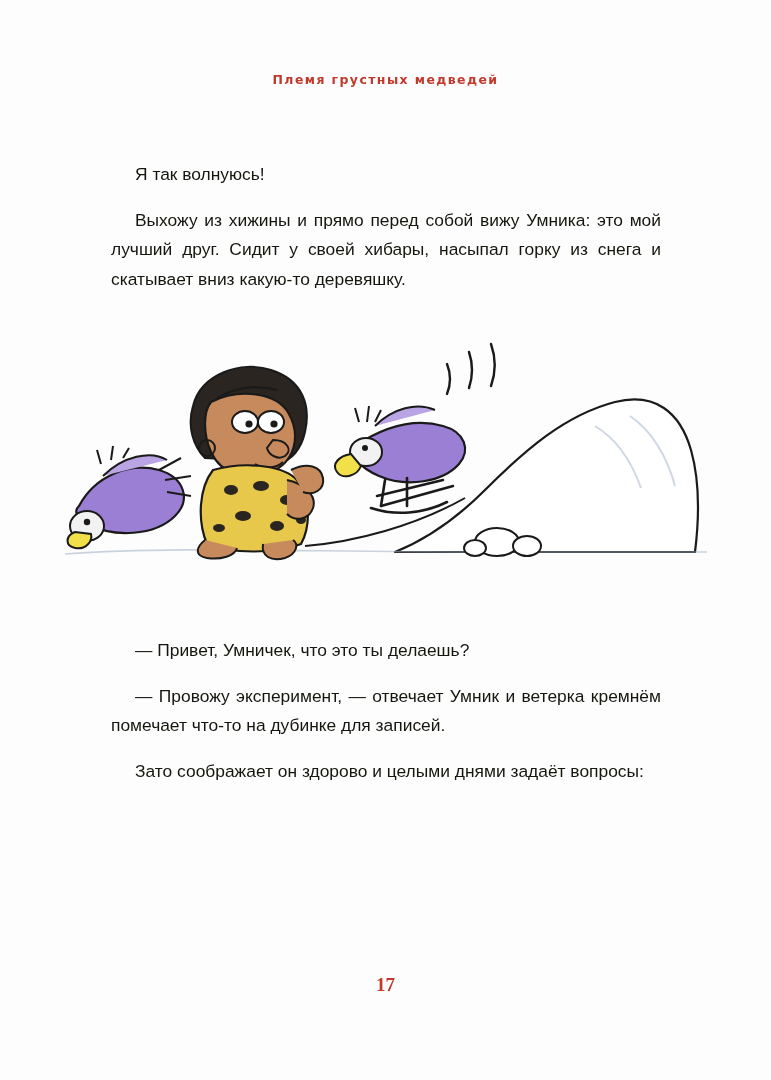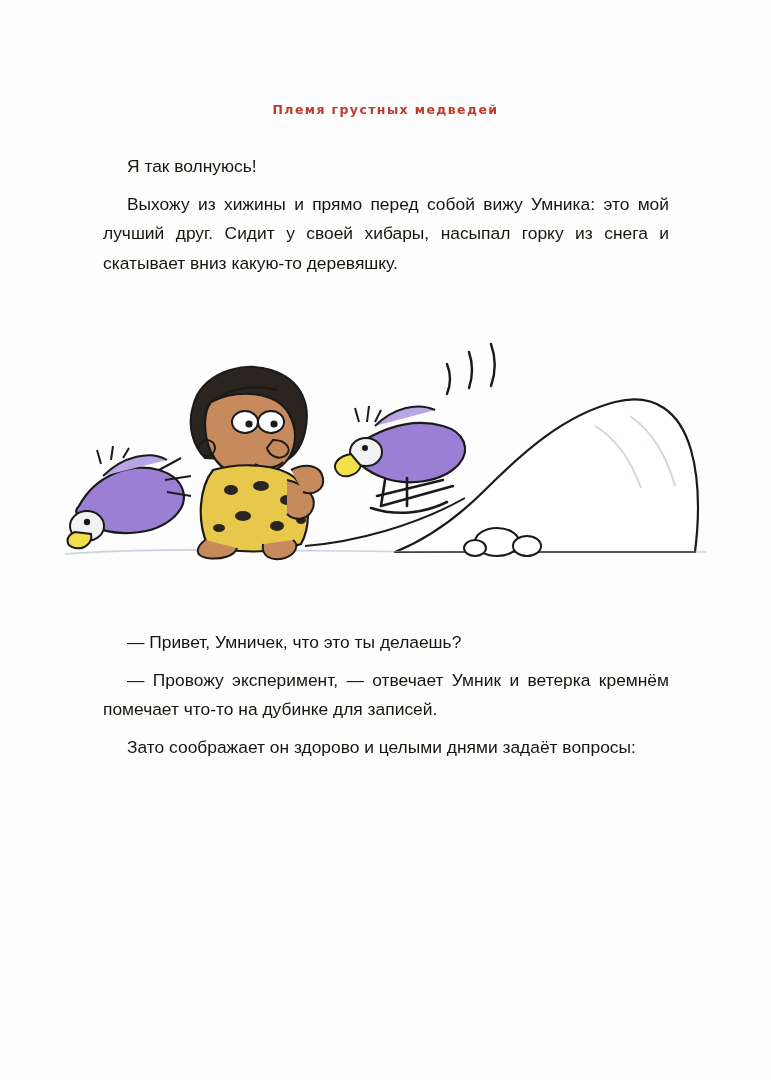--- a/index.html
+++ b/index.html
@@ -14,21 +14,21 @@
     font-family: "Liberation Sans", sans-serif;
     overflow: hidden;
   }
   .page {
     position: absolute;
     inset: 0;
     background: #fdfdfd;
   }
   .running-head {
     position: absolute;
-    top: 102px;
+    top: 72px;
     left: 0;
     width: 100%;
     text-align: center;
     color: #c0392b;
     font-size: 12.5px;
     letter-spacing: 1.4px;
     font-family: "DejaVu Sans", sans-serif;
     font-weight: bold;
     transform: scaleY(1.05);
   }
@@ -41,21 +41,21 @@
     width: 582px;
     color: #16160f;
     font-size: 17.4px;
     line-height: 29.5px;
     text-align: justify;
     font-family: "Liberation Sans", sans-serif;
   }
   .text-block.top { top: 144px; }
   .text-block.bottom { top: 620px; }
   .text-block p {
-    margin: 8px;
+    margin: 16px;
     text-indent: 24px;
   }
   .text-block p.dash {
     text-indent: 24px;
   }
   .illustration {
     position: absolute;
     left: 55px;
     top: 330px;
     width: 660px;
@@ -173,13 +173,14 @@
       </g>
     </svg>
   </div>
 
   <div class="text-block bottom">
     <p class="dash">— Привет, Умничек, что это ты делаешь?</p>
     <p class="dash">— Провожу эксперимент, — отвечает Умник и ветерка кремнём помечает что-то на дубинке для записей.</p>
     <p>Зато соображает он здорово и целыми днями задаёт вопросы:</p>
   </div>
 
+  <div class="page-number">17</div>
 </div>
 
 </body></html>

